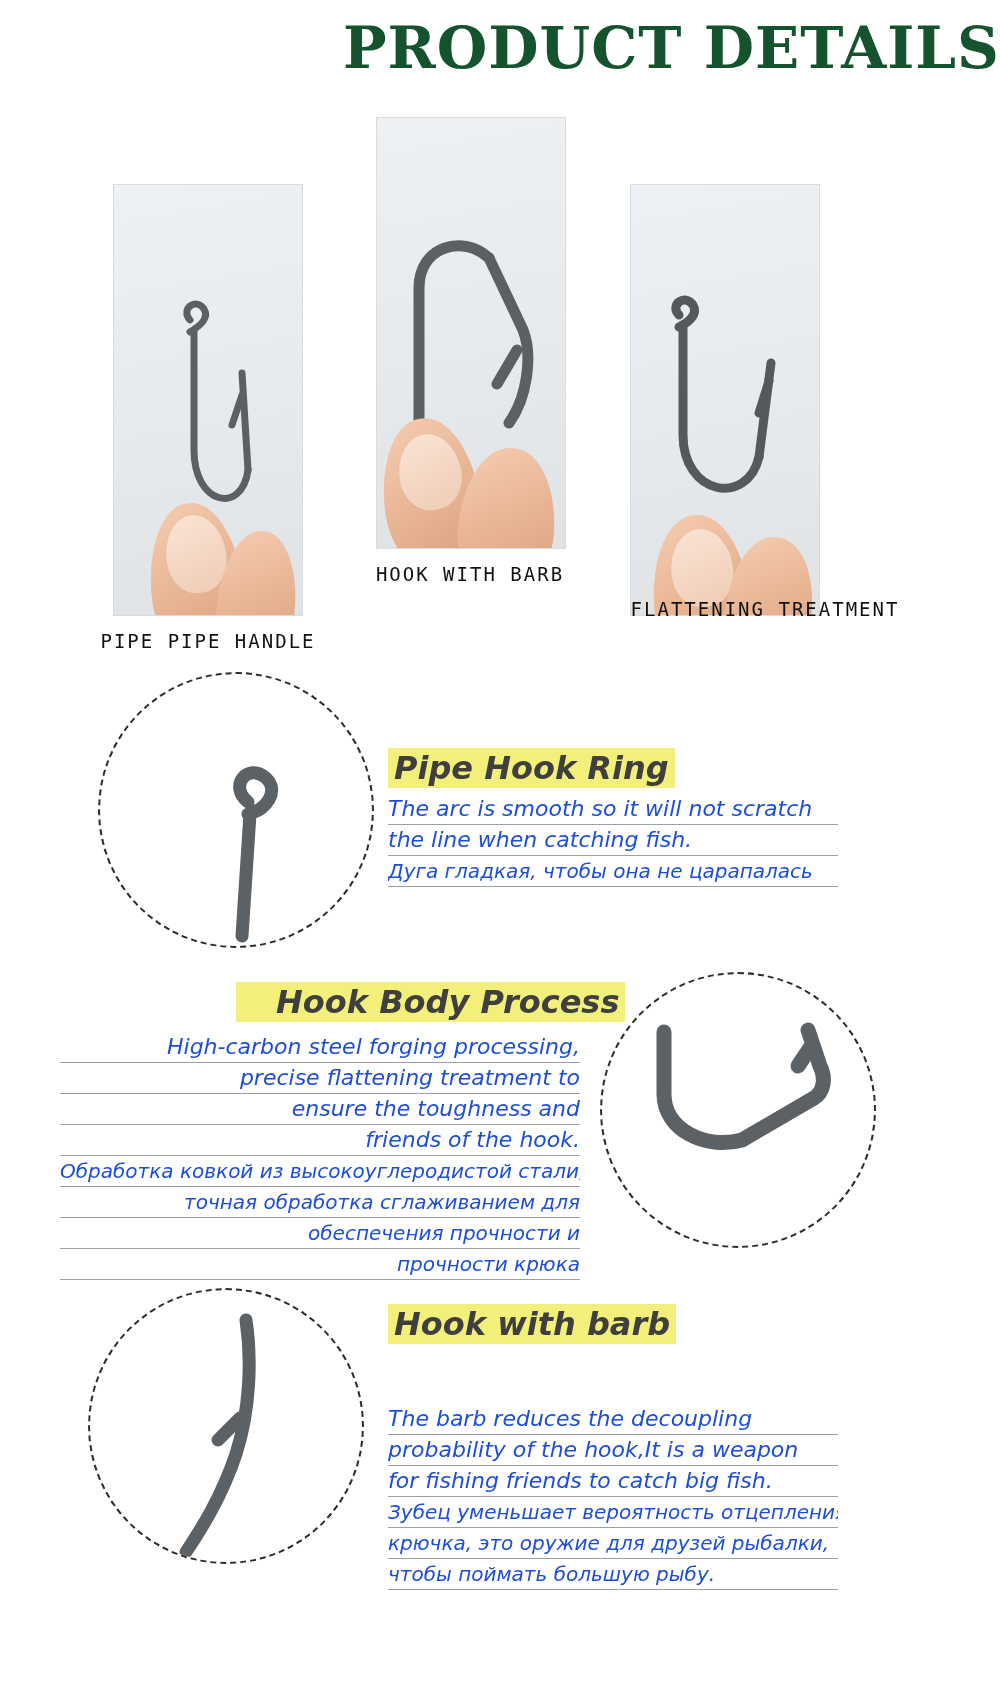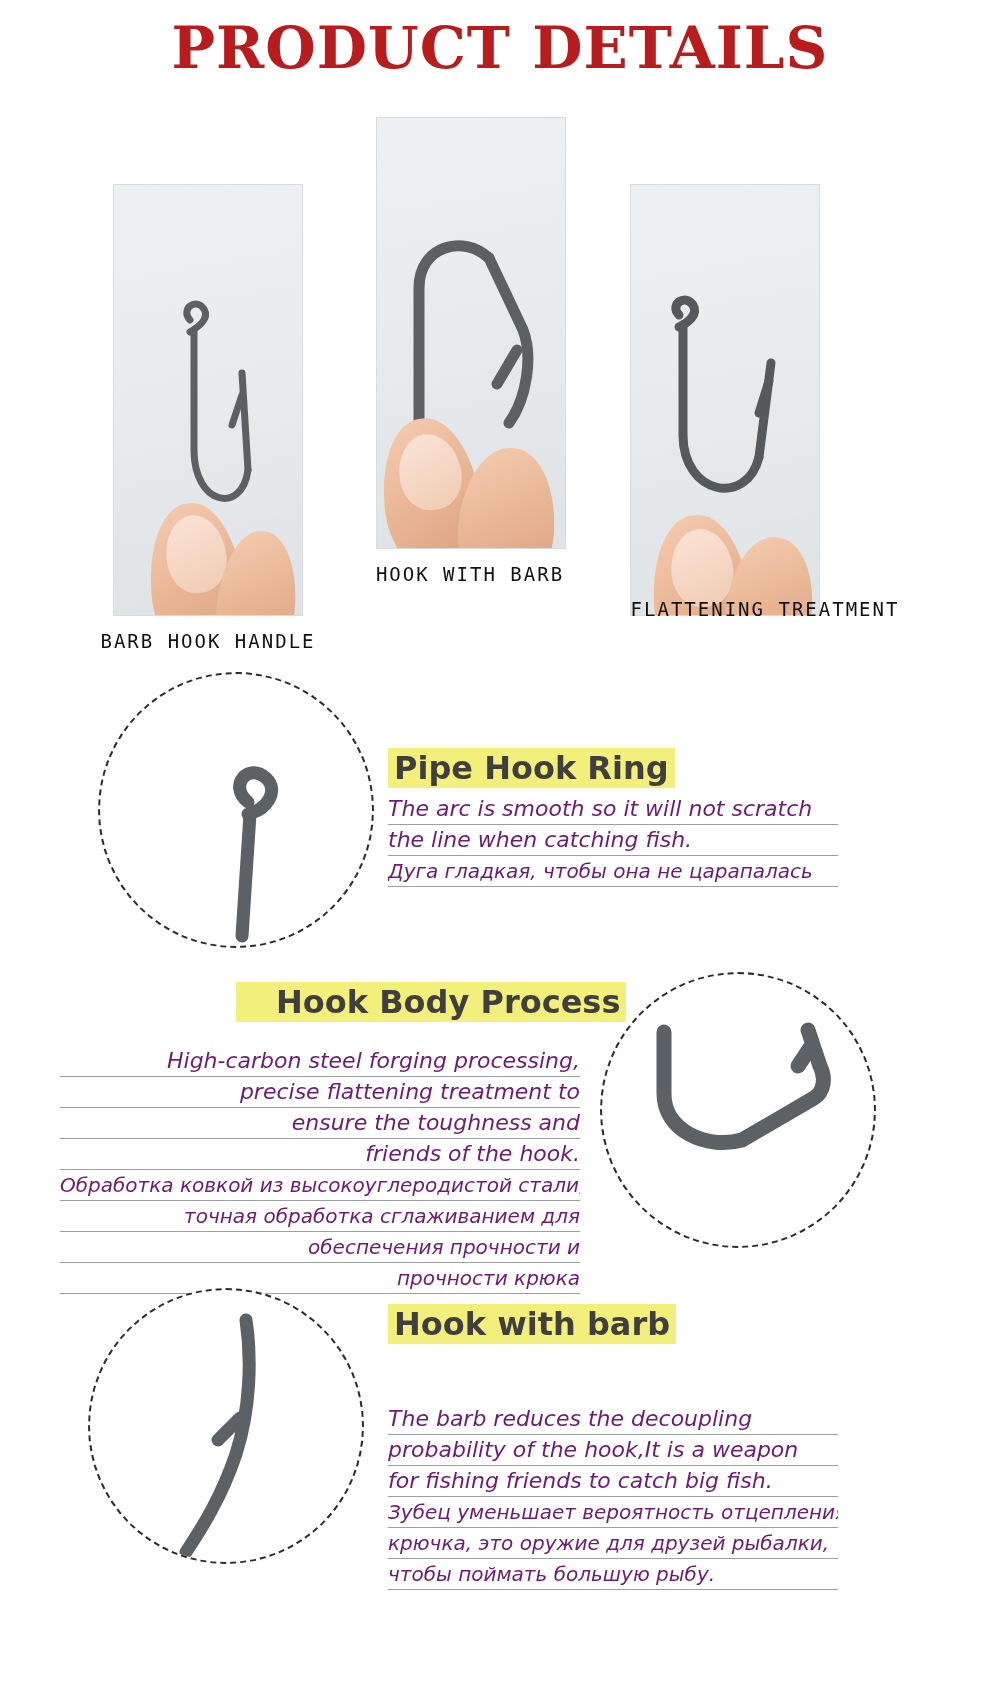--- a/index.html
+++ b/index.html
@@ -14,26 +14,26 @@
     font-family: "Liberation Sans", sans-serif;
     overflow: hidden;
   }
 
   
   .page-title {
     position: absolute;
     top: 14px;
     left: 0;
     width: 1000px;
-    text-align: center;
+    text-align: right;
     font-family: "DejaVu Serif", serif;
     font-weight: bold;
     font-size: 58px;
     letter-spacing: 1px;
-    color: #b91c1c;
+    color: #14532d;
     white-space: nowrap;
   }
 
   
   .photo-card {
     position: absolute;
     background: #f2f4f6;
     border: 1px solid #d8dcdf;
     overflow: hidden;
   }
@@ -71,35 +71,36 @@
   .circle-photo {
     position: absolute;
     border-radius: 50%;
     border: 2px dashed #2b2b2b;
     background: #ffffff;
     overflow: hidden;
   }
   .feature-title {
     position: absolute;
     font-family: "DejaVu Sans", sans-serif;
+    font-style: italic;
     font-weight: bold;
     font-size: 32px;
     color: #3f3f3f;
     background: #f2f07a;
     padding: 1px 6px;
     white-space: nowrap;
   }
   .feature-lines {
     position: absolute;
   }
   .fline {
     font-family: "DejaVu Sans", sans-serif;
     font-style: italic;
     font-size: 22px;
-    color: #701a75;
+    color: #1d4ed8;
     border-bottom: 1px solid #9aa0a6;
     line-height: 30px;
     height: 30px;
     white-space: nowrap;
     overflow: hidden;
   }
   .fline.ru { font-size: 20px; }
   .align-right { text-align: right; }
   .align-left { text-align: left; }
 </style>
@@ -115,21 +116,21 @@
       <path d="M76 135 C 66 124, 82 112, 90 124 C 96 134, 84 142, 76 147"></path>
       <path d="M80 146 L 80 265 C 80 320, 128 330, 134 285"></path>
       <path d="M134 285 L 128 188"></path>
       <path d="M128 210 L 118 240"></path>
     </g>
   </svg>
   <div class="finger" style="left:36px; top:318px; width:92px; height:150px; transform:rotate(-6deg);"></div>
   <div class="nail" style="left:52px; top:330px; width:60px; height:78px; transform:rotate(-8deg);"></div>
   <div class="finger" style="left:104px; top:346px; width:78px; height:130px; transform:rotate(6deg);"></div>
 </div>
-<div class="photo-caption" style="left:53px; top:630px; width:310px;">BARB HOOK HANDLE</div>
+<div class="photo-caption" style="left:53px; top:630px; width:310px;">PIPE PIPE HANDLE</div>
 
 <div class="photo-card" style="left:376px; top:117px; width:188px; height:430px;">
   <div class="photo-bg"></div>
   <svg width="188" height="430" viewBox="0 0 188 430" style="position:absolute;left:0;top:0;">
     <g fill="none" stroke="#5a6064" stroke-width="11" stroke-linecap="round">
       <path d="M42 330 L 42 170 C 42 128, 86 116, 112 140"></path>
       <path d="M112 140 L 146 212 C 156 238, 150 280, 132 305"></path>
       <path d="M140 232 L 120 266"></path>
     </g>
   </svg>
@@ -172,21 +173,21 @@
 
 <div class="circle-photo" style="left:600px; top:972px; width:272px; height:272px;">
   <svg width="272" height="272" viewBox="0 0 272 272">
     <g fill="none" stroke="#5b6165" stroke-width="15" stroke-linecap="round">
       <path d="M62 58 L 62 120 C 62 156, 104 176, 140 166 L 212 124 C 222 118, 224 104, 218 92 L 206 56"></path>
       <path d="M208 74 L 196 92"></path>
     </g>
   </svg>
 </div>
 <div class="feature-title" style="left:236px; top:982px;padding-left:40px;">Hook Body Process</div>
-<div class="feature-lines align-right" style="left:60px; top:1032px; width:520px;margin-top:14px;">
+<div class="feature-lines align-right" style="left:60px; top:1032px; width:520px;">
   <div class="fline">High-carbon steel forging processing,</div>
   <div class="fline">precise flattening treatment to</div>
   <div class="fline">ensure the toughness and</div>
   <div class="fline">friends of the hook.</div>
   <div class="fline ru">Обработка ковкой из высокоуглеродистой стали,</div>
   <div class="fline ru">точная обработка сглаживанием для</div>
   <div class="fline ru">обеспечения прочности и</div>
   <div class="fline ru">прочности крюка</div>
 </div>
 

